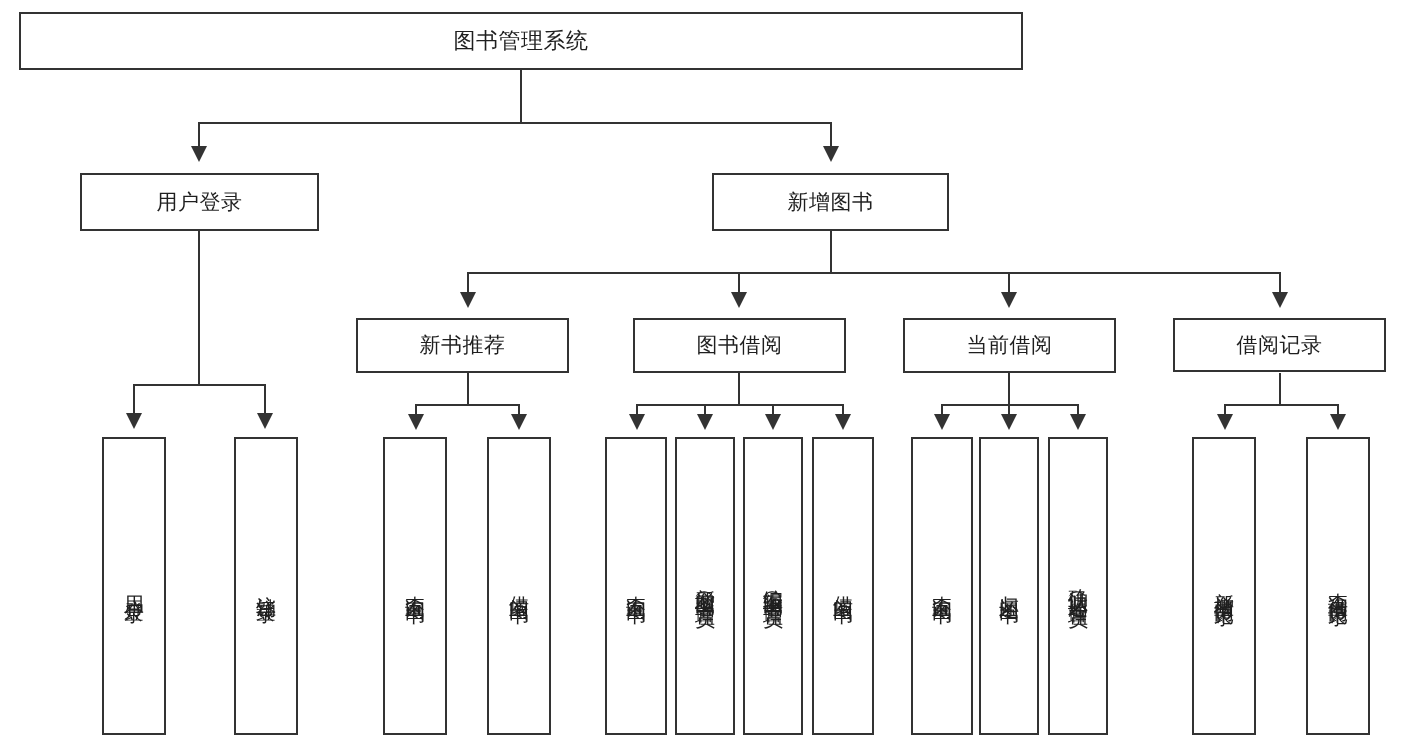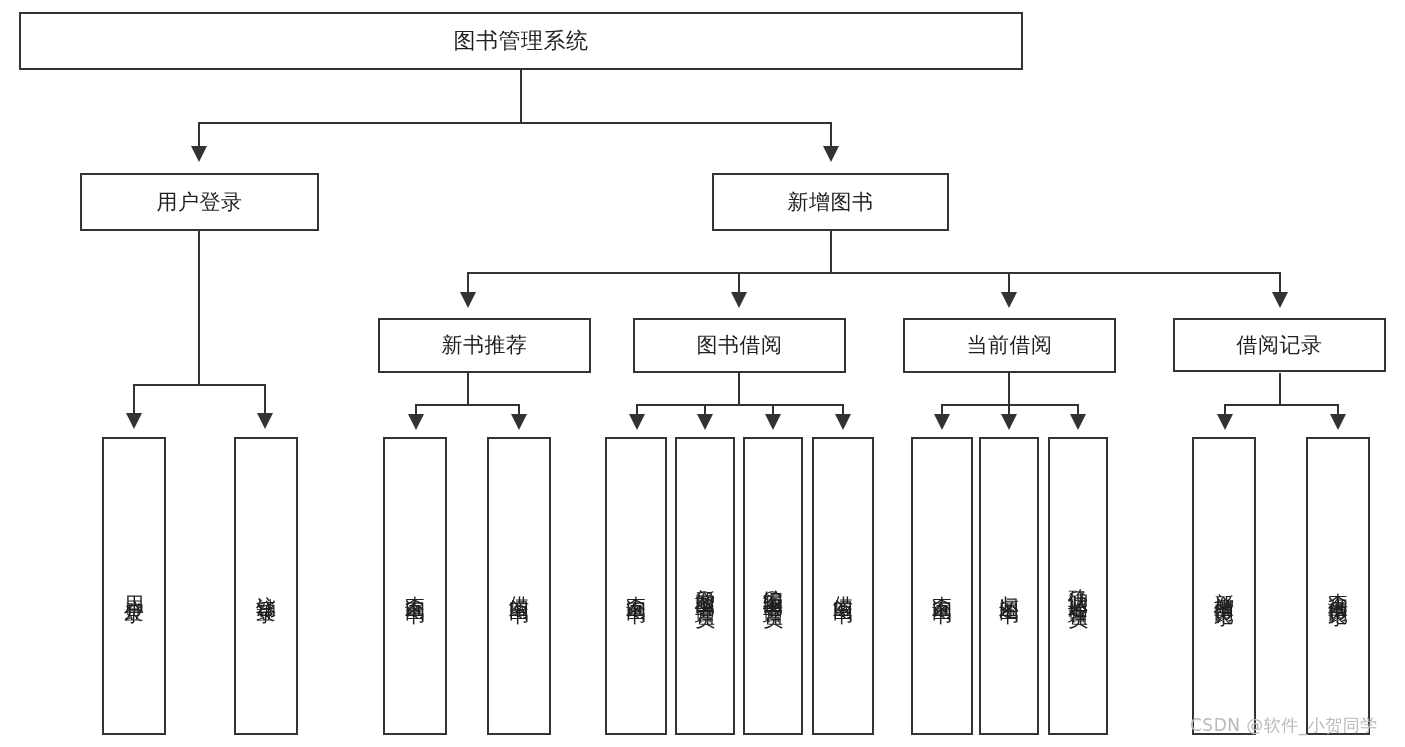--- a/index.html
+++ b/index.html
@@ -115,21 +115,21 @@
   <div class="ln h" style="left:467px; top:272px; width:814px; height:2px;"></div>
   <div class="ln v" style="left:467px; top:272px; width:2px; height:22px;"></div>
   <div class="ln v" style="left:738px; top:272px; width:2px; height:22px;"></div>
   <div class="ln v" style="left:1008px; top:272px; width:2px; height:22px;"></div>
   <div class="ln v" style="left:1279px; top:272px; width:2px; height:22px;"></div>
   <div class="arrow" style="left:460px; top:292px;"></div>
   <div class="arrow" style="left:731px; top:292px;"></div>
   <div class="arrow" style="left:1001px; top:292px;"></div>
   <div class="arrow" style="left:1272px; top:292px;"></div>
 
-  <div class="node" style="left:378px; top:318px; width:213px; height:55px;">
+  <div class="node" style="left:356px; top:318px; width:213px; height:55px;">
     <span class="lbl">新书推荐</span>
   </div>
   <div class="node" style="left:903px; top:318px; width:213px; height:55px;">
     <span class="lbl">当前借阅</span>
   </div>
   <div class="node" style="left:633px; top:318px; width:213px; height:55px;">
     <span class="lbl">图书借阅</span>
   </div>
   <div class="node" style="left:1173px; top:318px; width:213px; height:54px;">
     <span class="lbl">借阅记录</span>
@@ -206,15 +206,14 @@
     <span class="lbl">确认归还（管理员）</span>
   </div>
 
   <div class="node leaf" style="left:1192px; top:437px; width:64px; height:298px;">
     <span class="lbl">新增借阅记录</span>
   </div>
   <div class="node leaf" style="left:1306px; top:437px; width:64px; height:298px;">
     <span class="lbl">查询借阅记录</span>
   </div>
 
-  <div id="watermark" style="left:1190px; top:714px;">CSDN @软件_小贺同学</div>
 
 </div>
 
 </body></html>

